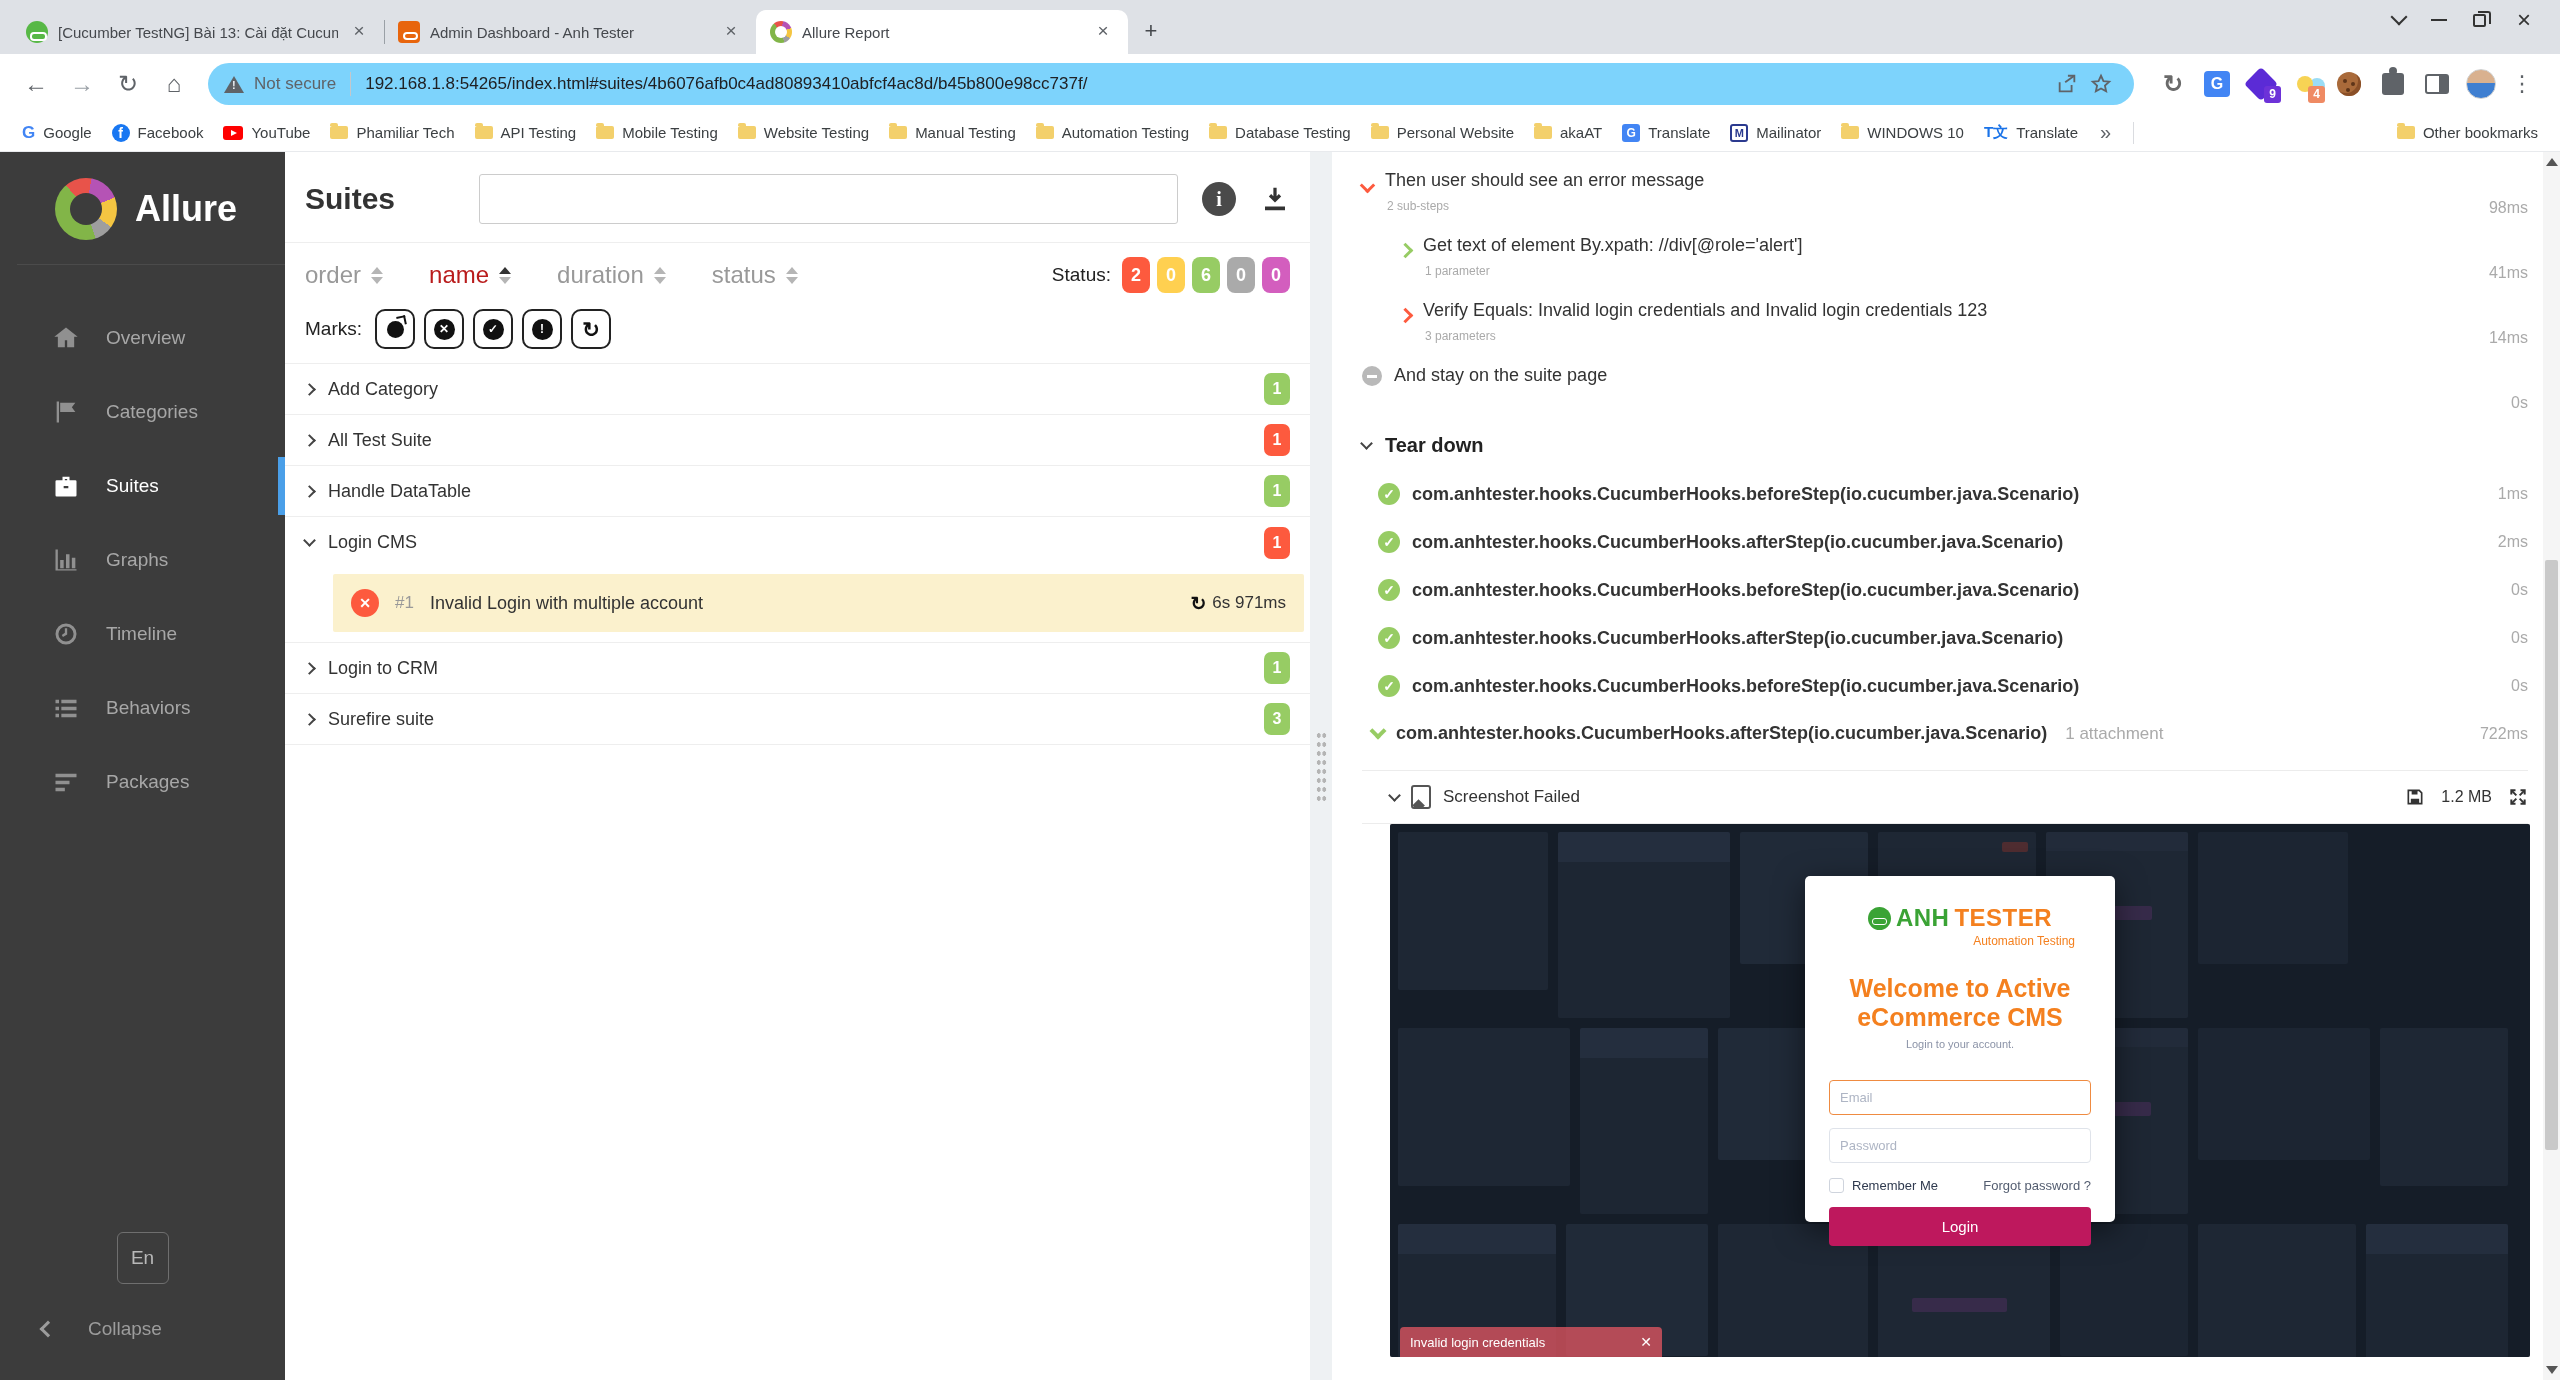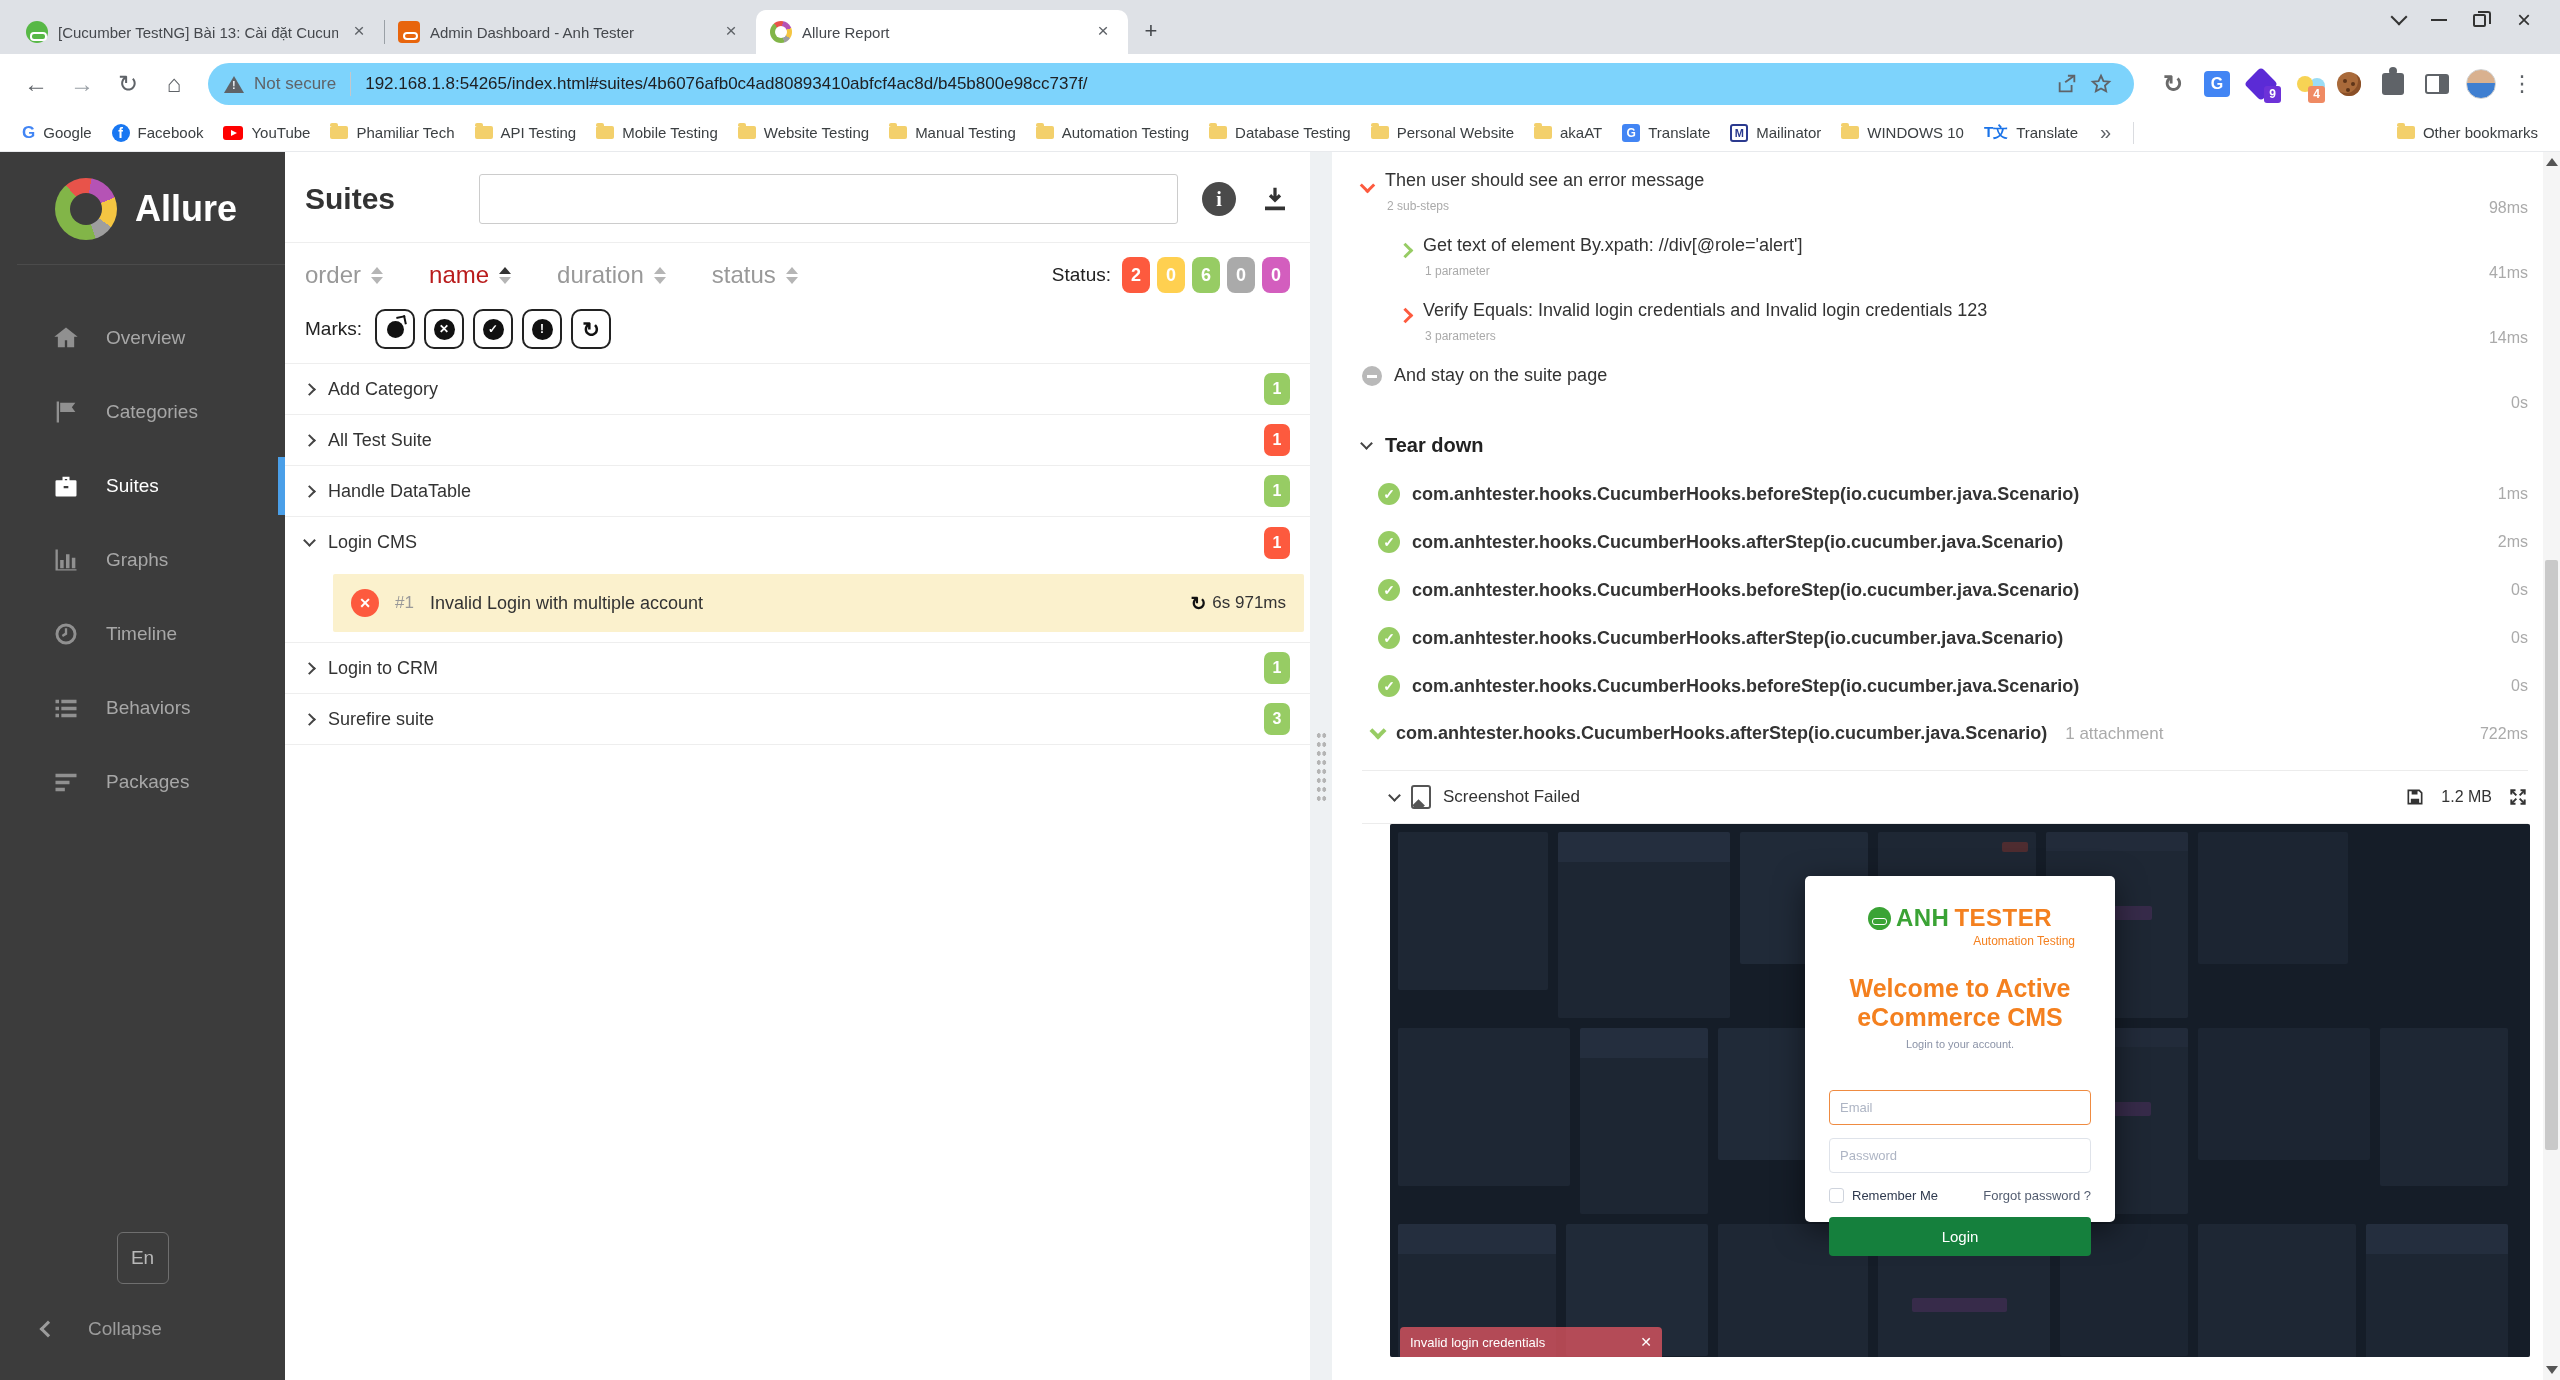--- a/index.html
+++ b/index.html
@@ -181,27 +181,27 @@
   .lm-logo { display:flex; align-items:center; justify-content:center; gap:5px; margin-top:8px; position:relative; }
   .lm-avatar { width:23px; height:23px; border-radius:50%; background:#3aa335; position:relative; flex:none; }
   .lm-avatar::after { content:''; position:absolute; left:4px; top:11px; width:13px; height:5px; border:1.5px solid #fff; border-radius:3px; }
   .lm-anh { color:#3aa335; font-weight:bold; font-size:24px; letter-spacing:.5px; }
   .lm-tester { color:#f4801f; font-weight:bold; font-size:24px; letter-spacing:.5px; position:relative; }
   .lm-sub { text-align:right; color:#f4801f; font-size:12px; padding-right:16px; margin-top:2px; }
   .lm-welcome { text-align:center; color:#f4801f; font-size:25px; font-weight:bold; line-height:1.16; margin-top:26px; }
   .lm-hint { text-align:center; color:#8b93a7; font-size:11px; margin-top:6px; }
   .lm-input { width:100%; height:35px; border:1px solid #dfe3ea; border-radius:4px; font-size:13px; padding:0 10px; margin-top:13px; outline:none; }
   .lm-input::placeholder { color:#aeb5c4; }
-  .lm-input.focused { border-color:#ef8b41; margin-top:40px; }
+  .lm-input.focused { border-color:#ef8b41; margin-top:30px; }
   .lm-row { display:flex; align-items:center; justify-content:space-between; margin-top:15px; }
   .lm-check { display:flex; align-items:center; gap:8px; }
   .lm-checkbox { width:15px; height:15px; border:1px solid #cfd4dd; border-radius:3px; background:#fff; }
   .lm-remember { font-size:13px; color:#2f3a4f; }
   .lm-forgot { font-size:13px; color:#535d70; }
-  .lm-login-btn { width:100%; height:39px; background:#15803d; border:none; border-radius:4px; color:#fff; font-size:15px; margin-top:14px; }
+  .lm-login-btn { width:100%; height:39px; background:#be185d; border:none; border-radius:4px; color:#fff; font-size:15px; margin-top:14px; }
   .toast { position:absolute; left:10px; bottom:0; width:262px; height:30px; background:rgba(222,84,96,.78); border-radius:4px 4px 0 0; display:flex; align-items:center; padding:0 10px; }
   .toast-text { color:#fff; font-size:13px; flex:1; }
   .toast-close { color:#fff; font-size:14px; }
 
   
   .page-scrollbar { position:absolute; right:0; top:0; bottom:0; width:17px; background:#f5f5f5; }
   .sb-arrow { position:absolute; left:3px; width:0; height:0; border-left:6px solid transparent; border-right:6px solid transparent; }
   .sb-up { top:6px; border-bottom:8px solid #555; }
   .sb-down { bottom:6px; border-top:8px solid #555; }
   .sb-thumb { position:absolute; left:2px; width:13px; top:408px; height:590px; background:#c9c9c9; border-radius:2px; }

